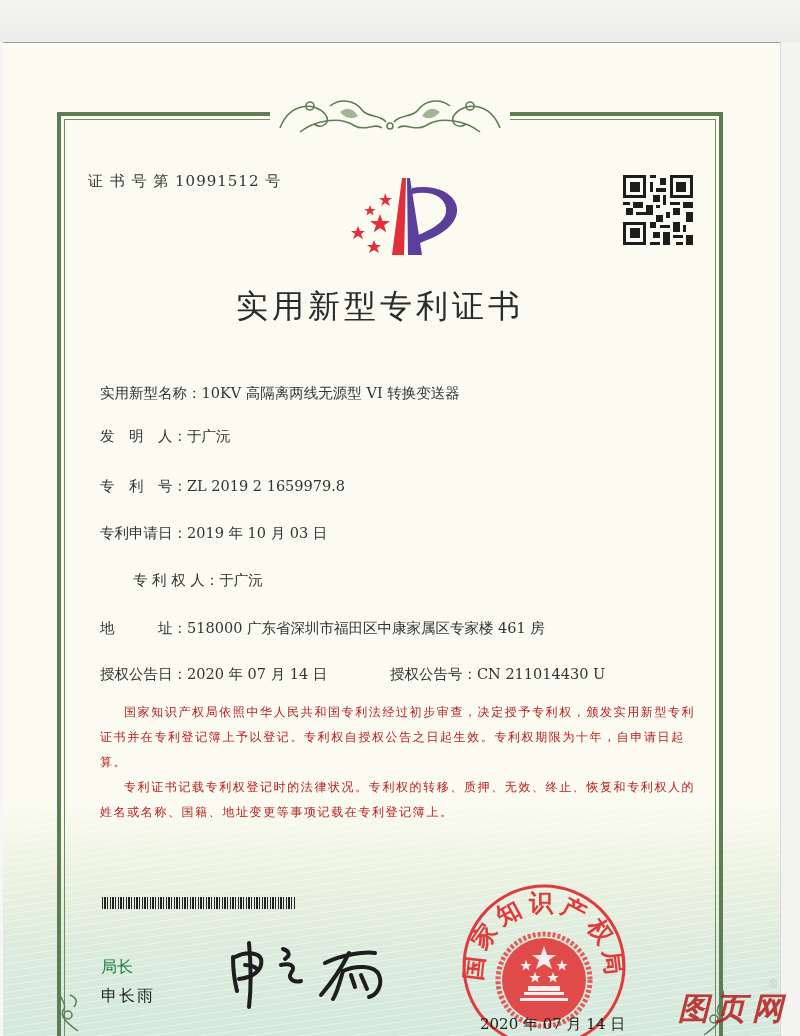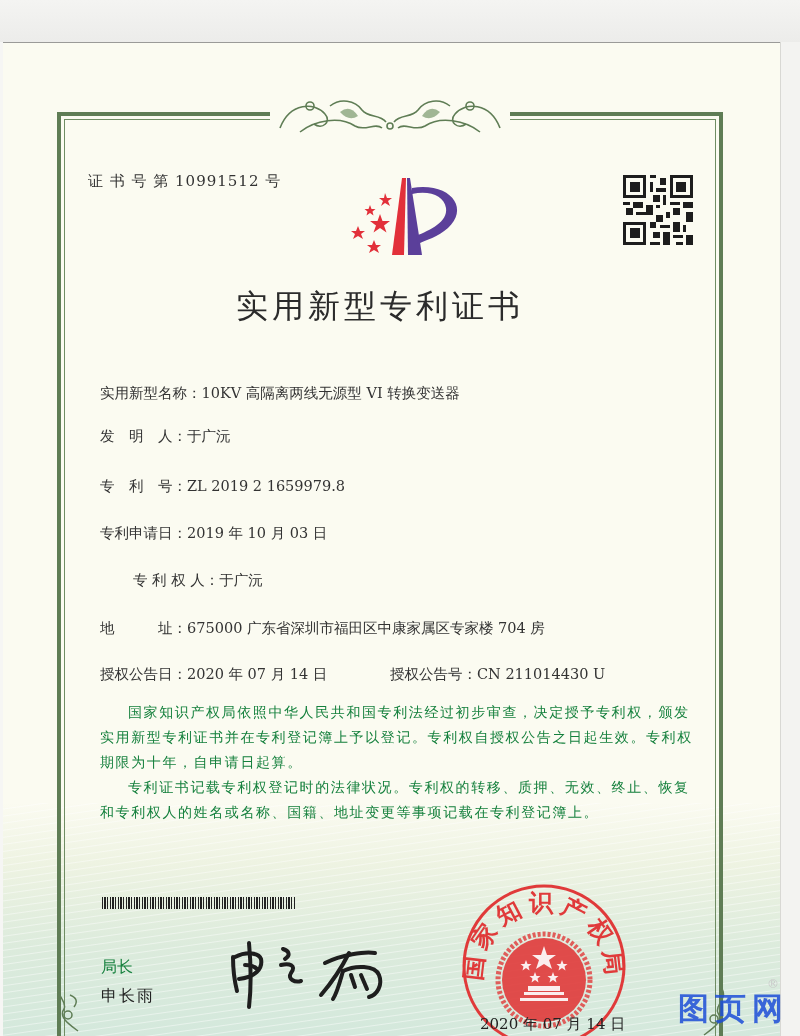--- a/index.html
+++ b/index.html
@@ -21,31 +21,31 @@
   .logo{position:absolute;left:330px;top:160px;width:140px;height:95px;}
   .qr{position:absolute;left:622px;top:175px;width:72px;height:70px;}
   .title{position:absolute;left:180px;top:285px;width:400px;text-align:center;font-family:"DejaVu Sans","Liberation Sans",sans-serif;font-size:32px;letter-spacing:4px;color:#2b2b2b;font-weight:normal;}
 
   .field{position:absolute;left:100px;font-size:14.5px;color:#333;white-space:nowrap;}
   .field .lbl{display:inline-block;}
   .f1{top:384px;} .f2{top:427px;text-align:right;} .f3{top:477px;} .f4{top:524px;}
   .f5{top:571px;margin-left:33px;} .f6{top:619px;} .f7{top:665px;}
   .f7b{position:absolute;left:390px;top:665px;font-size:14.5px;color:#333;white-space:nowrap;}
 
-  .body-text{position:absolute;left:100px;top:700px;width:600px;font-size:14px;line-height:25px;color:#15803d;letter-spacing:1.6px;}
+  .body-text{position:absolute;left:100px;top:700px;width:600px;font-size:12px;line-height:25px;color:#b91c1c;letter-spacing:1.6px;}
   .body-text p{margin:0;text-indent:2em;}
 
   .barcode{position:absolute;left:102px;top:897px;width:193px;height:12px;
            background:repeating-linear-gradient(90deg,#222 0 1px,transparent 1px 2px,#222 2px 4px,transparent 4px 5px,#222 5px 6px,transparent 6px 8px);}
   .director-title{position:absolute;left:101px;top:957px;font-family:"DejaVu Sans","Liberation Sans",sans-serif;font-size:16px;color:#15803d;}
   .director-name{position:absolute;left:101px;top:986px;font-family:"DejaVu Sans","Liberation Sans",sans-serif;font-size:16px;letter-spacing:2px;color:#222;}
   .signature{position:absolute;left:225px;top:935px;width:170px;height:75px;}
   .seal{position:absolute;left:458px;top:880px;width:172px;height:172px;}
   .seal-date{position:absolute;left:480px;top:1015px;font-size:15px;color:#222;}
-  .watermark{position:absolute;left:678px;top:988px;font-family:"DejaVu Sans","Liberation Sans",sans-serif;font-size:31px;font-weight:bold;letter-spacing:6px;color:#1d4ed8;opacity:.85;}
+  .watermark{position:absolute;left:678px;top:988px;font-family:"DejaVu Sans","Liberation Sans",sans-serif;font-size:31px;font-weight:bold;letter-spacing:6px;color:#b91c1c;opacity:.85;font-style:italic;}
   .watermark-r{position:absolute;left:767px;top:977px;font-size:12px;color:#c9c9c9;font-family:"DejaVu Sans","Liberation Sans",sans-serif;}
 </style>
 </head>
 <body>
 
 <div class="scan-top"></div>
 <div class="right-strip"></div>
 
 <div class="page">
   <div class="tint"></div>
@@ -131,21 +131,21 @@
 <div class="field f3">
   <span class="lbl">专　利　号：</span><span>ZL 2019 2 1659979.8</span>
 </div>
 <div class="field f4">
   <span class="lbl">专利申请日：</span><span>2019 年 10 月 03 日</span>
 </div>
 <div class="field f5">
   <span class="lbl">专 利 权 人：</span><span>于广沅</span>
 </div>
 <div class="field f6">
-  <span class="lbl">地　　　址：</span><span>675000 广东省深圳市福田区中康家属区专家楼 704 房</span>
+  <span class="lbl">地　　　址：</span><span>518000 广东省深圳市福田区中康家属区专家楼 461 房</span>
 </div>
 <div class="field f7">
   <span class="lbl">授权公告日：</span><span>2020 年 07 月 14 日</span>
 </div>
 <div class="f7b">
   <span>授权公告号：</span><span>CN 211014430 U</span>
 </div>
 
 <div class="body-text">
   <p>国家知识产权局依照中华人民共和国专利法经过初步审查，决定授予专利权，颁发实用新型专利证书并在专利登记簿上予以登记。专利权自授权公告之日起生效。专利权期限为十年，自申请日起算。</p>

